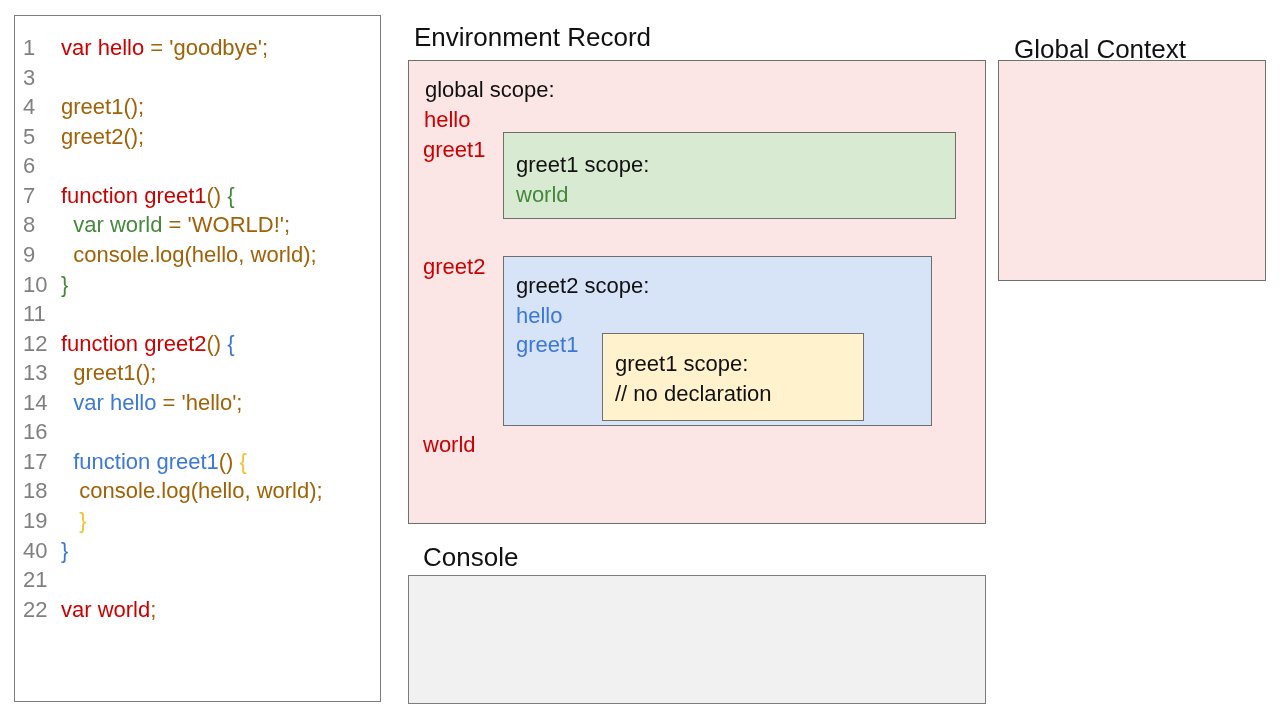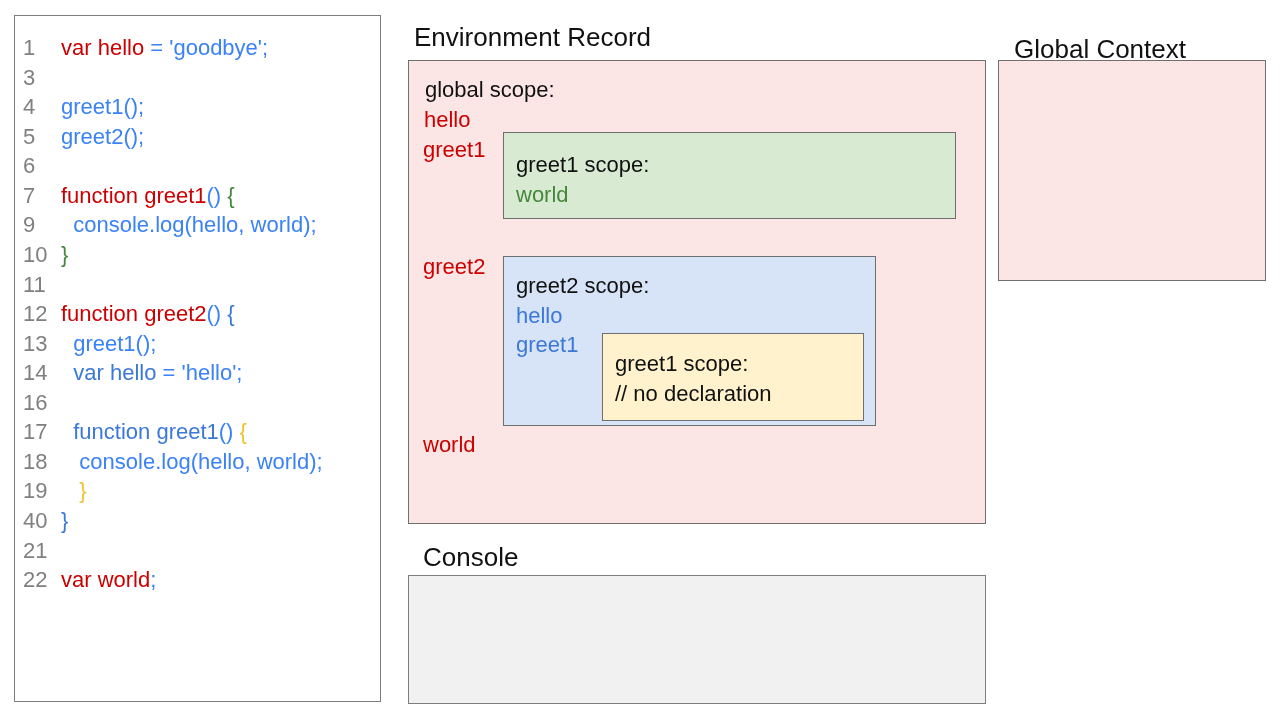--- a/index.html
+++ b/index.html
@@ -14,21 +14,21 @@
     position:absolute;left:14px;top:15px;width:367px;height:687px;
     background:#ffffff;border:1px solid #7d7d7d;box-sizing:border-box;
   }
   .code-lines{padding-top:17px;}
   .code-line{
     height:29.57px;line-height:29.57px;font-size:22px;white-space:pre;
   }
   .ln{
     display:inline-block;width:38px;padding-left:8px;color:#808080;
   }
-  .tok-ink{color:#3b82f6;}
+  .tok-ink{color:#a16207;}
   .tok-red{color:#cc0000;}
   .tok-green{color:#44883c;}
   .tok-blue{color:#3c78d8;}
   .tok-yellow{color:#f1c232;}
   
   .section-title{
     position:absolute;font-size:26px;font-weight:normal;color:#111;
     white-space:nowrap;
   }
   .env-title{left:414px;top:22px;}
@@ -43,21 +43,21 @@
     position:absolute;font-size:22px;line-height:26px;white-space:nowrap;
   }
   .ink{color:#111;}
   .red{color:#cc0000;}
   .green{color:#44883c;}
   .blue{color:#3c78d8;}
   .scope-box{
     position:absolute;border:1px solid #6f6f6f;box-sizing:border-box;
   }
   .green-box{left:94px;top:71px;width:453px;height:87px;background:#d9ead3;}
-  .blue-box{left:94px;top:195px;width:373px;height:170px;background:#d7e3f6;}
+  .blue-box{left:94px;top:195px;width:429px;height:170px;background:#d7e3f6;}
   .yellow-box{left:98px;top:76px;width:262px;height:88px;background:#fff2cc;}
   
   .global-box{
     position:absolute;left:998px;top:60px;width:268px;height:221px;
     background:#fbe5e5;border:1px solid #6f6f6f;box-sizing:border-box;
   }
   
   .console-box{
     position:absolute;left:408px;top:575px;width:578px;height:129px;
     background:#f1f1f1;border:1px solid #7d7d7d;box-sizing:border-box;
@@ -67,20 +67,21 @@
 <body>
 
 <div class="code-panel">
   <div class="code-lines">
       <div class="code-line"><span class="ln">1</span><span class="tok-red">var hello</span><span class="tok-ink"> = 'goodbye';</span></div>
       <div class="code-line"><span class="ln">3</span></div>
       <div class="code-line"><span class="ln">4</span><span class="tok-ink">greet1();</span></div>
       <div class="code-line"><span class="ln">5</span><span class="tok-ink">greet2();</span></div>
       <div class="code-line"><span class="ln">6</span></div>
       <div class="code-line"><span class="ln">7</span><span class="tok-red">function greet1</span><span class="tok-ink">() </span><span class="tok-green">{</span></div>
+      <div class="code-line"><span class="ln">8</span><span class="tok-ink">  </span><span class="tok-green">var world</span><span class="tok-ink"> = 'WORLD!';</span></div>
       <div class="code-line"><span class="ln">9</span><span class="tok-ink">  console.log(hello, world);</span></div>
       <div class="code-line"><span class="ln">10</span><span class="tok-green">}</span></div>
       <div class="code-line"><span class="ln">11</span></div>
       <div class="code-line"><span class="ln">12</span><span class="tok-red">function greet2</span><span class="tok-ink">() </span><span class="tok-blue">{</span></div>
       <div class="code-line"><span class="ln">13</span><span class="tok-ink">  greet1();</span></div>
       <div class="code-line"><span class="ln">14</span><span class="tok-ink">  </span><span class="tok-blue">var hello</span><span class="tok-ink"> = 'hello';</span></div>
       <div class="code-line"><span class="ln">16</span></div>
       <div class="code-line"><span class="ln">17</span><span class="tok-ink">  </span><span class="tok-blue">function greet1</span><span class="tok-ink">() </span><span class="tok-yellow">{</span></div>
       <div class="code-line"><span class="ln">18</span><span class="tok-ink">   console.log(hello, world);</span></div>
       <div class="code-line"><span class="ln">19</span><span class="tok-ink">   </span><span class="tok-yellow">}</span></div>

